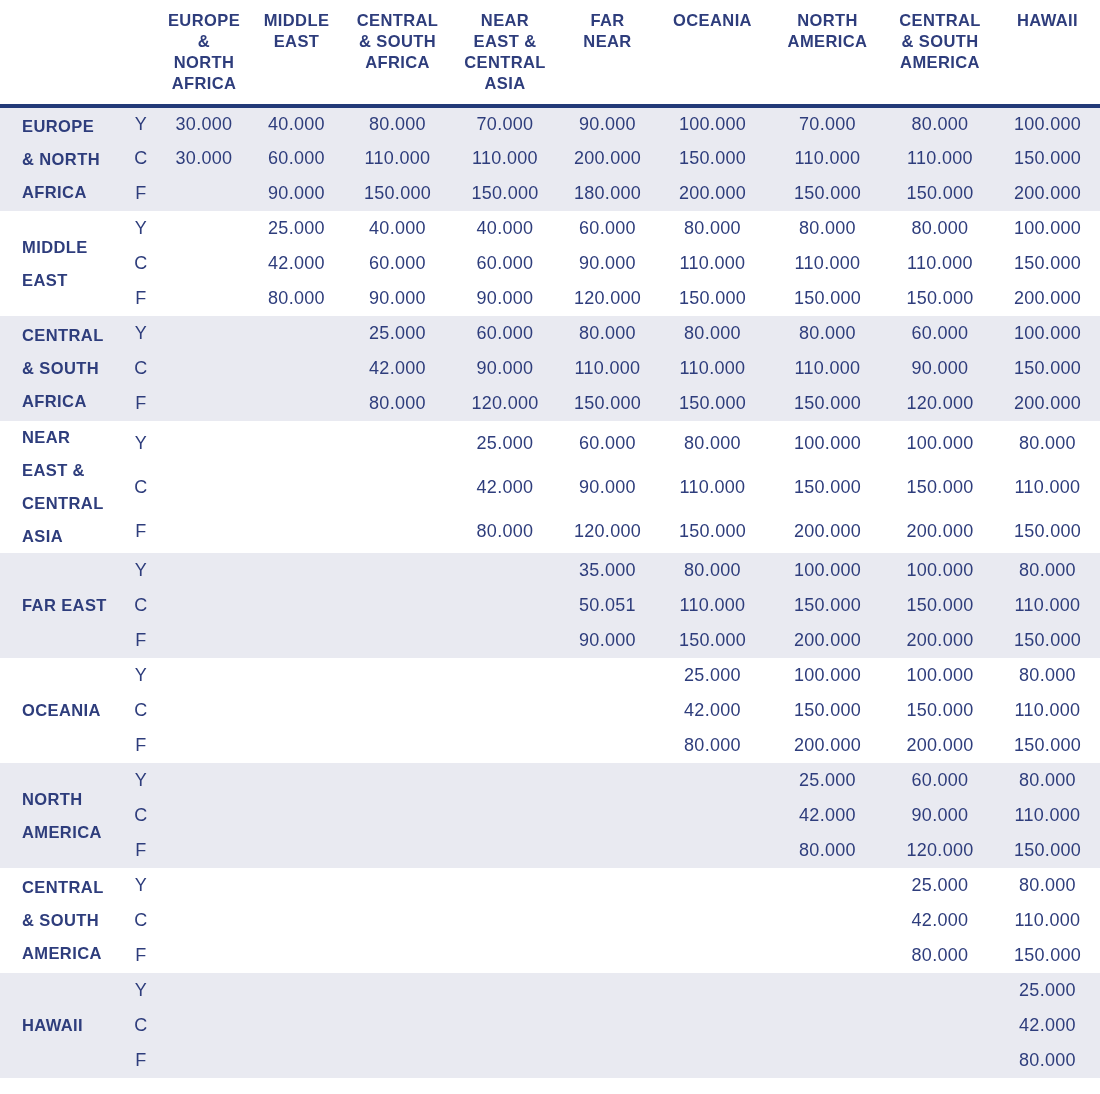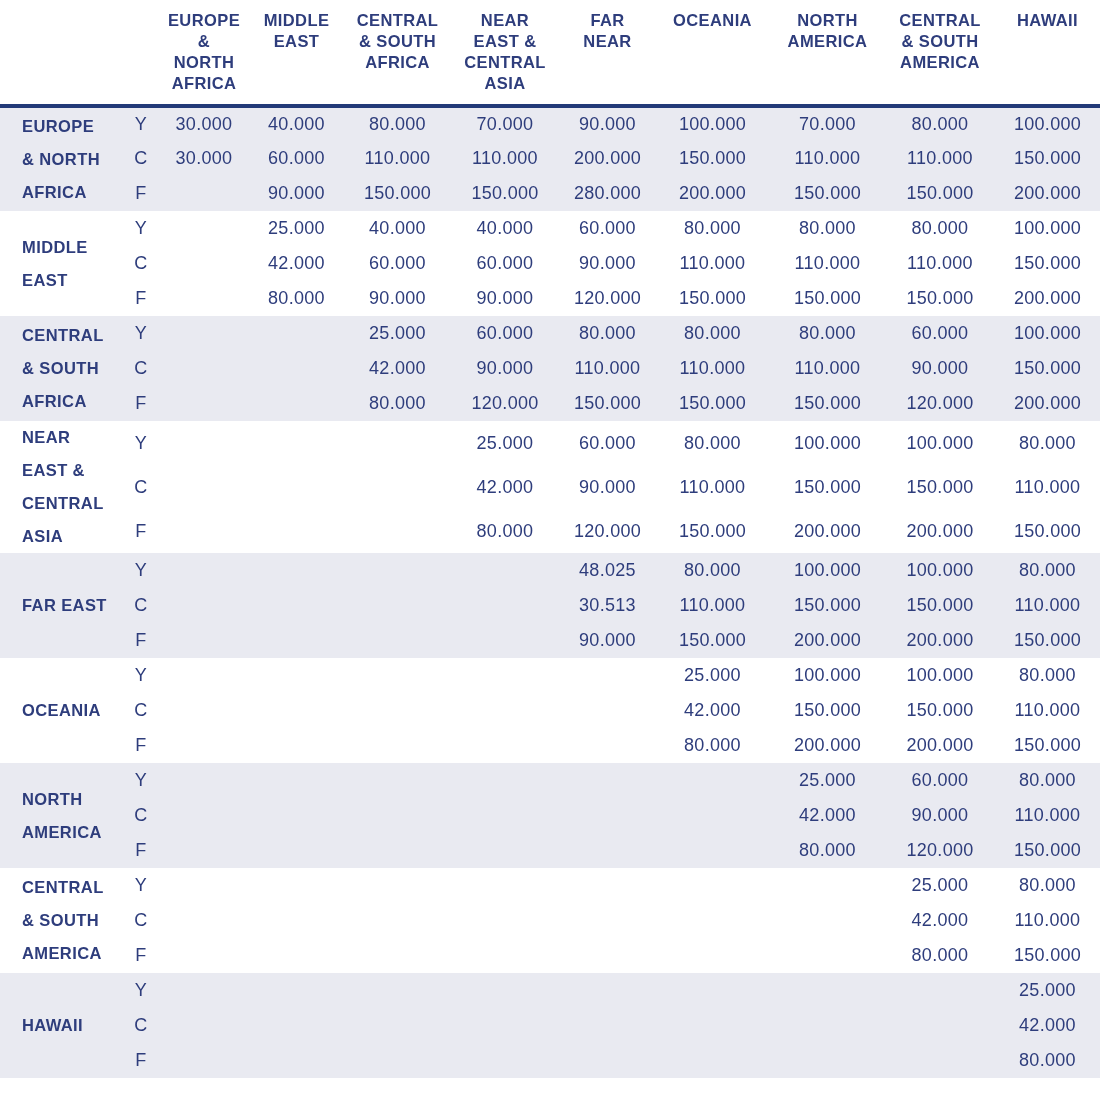--- a/index.html
+++ b/index.html
@@ -126,21 +126,21 @@
         <td class="val">110.000</td>
         <td class="val">110.000</td>
         <td class="val">150.000</td>
       </tr>
       <tr class="shaded">
         <td class="code">F</td>
         <td class="val"></td>
         <td class="val">90.000</td>
         <td class="val">150.000</td>
         <td class="val">150.000</td>
-        <td class="val">280.000</td>
+        <td class="val">180.000</td>
         <td class="val">200.000</td>
         <td class="val">150.000</td>
         <td class="val">150.000</td>
         <td class="val">200.000</td>
       </tr>
       <tr class="plain">
         <td rowspan="3" class="region">MIDDLE
 EAST</td>
         <td class="code">Y</td>
         <td class="val"></td>
@@ -256,33 +256,33 @@
         <td class="val">200.000</td>
         <td class="val">150.000</td>
       </tr>
       <tr class="shaded">
         <td rowspan="3" class="region">FAR EAST</td>
         <td class="code">Y</td>
         <td class="val"></td>
         <td class="val"></td>
         <td class="val"></td>
         <td class="val"></td>
-        <td class="val">48.025</td>
-        <td class="val">80.000</td>
-        <td class="val">100.000</td>
-        <td class="val">100.000</td>
-        <td class="val">80.000</td>
-      </tr>
-      <tr class="shaded">
-        <td class="code">C</td>
-        <td class="val"></td>
-        <td class="val"></td>
-        <td class="val"></td>
-        <td class="val"></td>
-        <td class="val">30.513</td>
+        <td class="val">35.000</td>
+        <td class="val">80.000</td>
+        <td class="val">100.000</td>
+        <td class="val">100.000</td>
+        <td class="val">80.000</td>
+      </tr>
+      <tr class="shaded">
+        <td class="code">C</td>
+        <td class="val"></td>
+        <td class="val"></td>
+        <td class="val"></td>
+        <td class="val"></td>
+        <td class="val">50.051</td>
         <td class="val">110.000</td>
         <td class="val">150.000</td>
         <td class="val">150.000</td>
         <td class="val">110.000</td>
       </tr>
       <tr class="shaded">
         <td class="code">F</td>
         <td class="val"></td>
         <td class="val"></td>
         <td class="val"></td>

